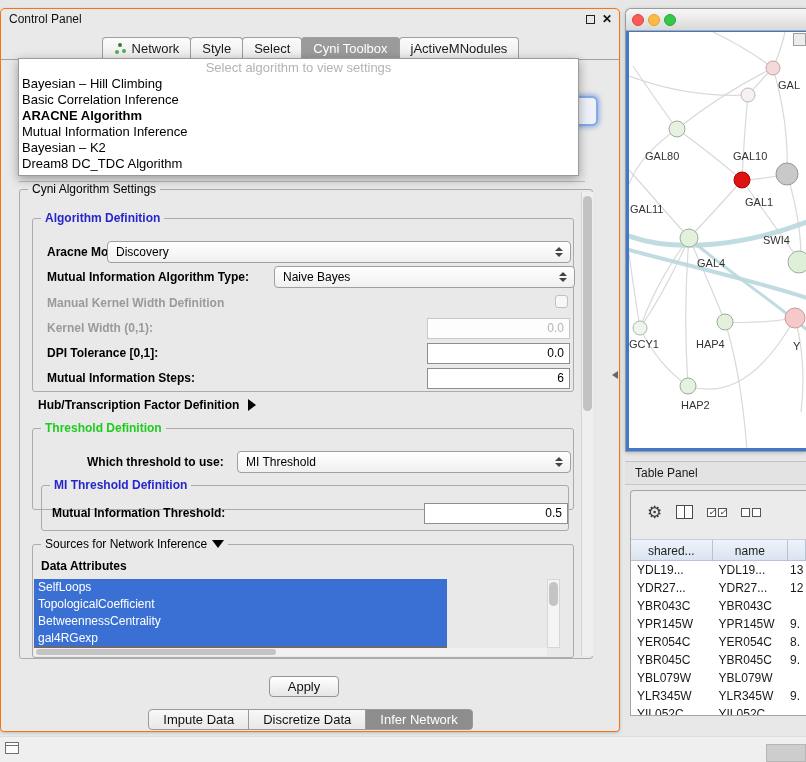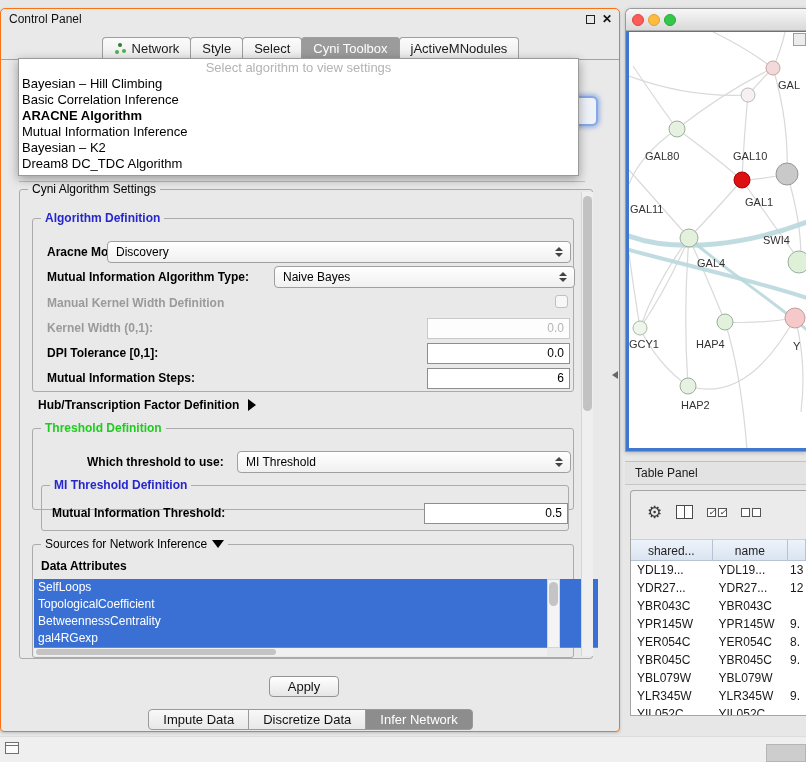--- a/index.html
+++ b/index.html
@@ -53,21 +53,21 @@
   .field{position:absolute;height:21px;background:#fff;border:1px solid #8e8e8e;font-size:12px;color:#000;text-align:right;padding:0 5px;line-height:19px;}
   .field.dis{border-color:#c9c9c9;color:#b5b5b5;background:#fdfdfd;}
   .checkbox{position:absolute;width:13px;height:13px;border:1px solid #c0c0c0;border-radius:3px;background:#f7f7f7;}
 
   .hub-row{position:absolute;left:18px;top:208px;display:flex;align-items:center;gap:9px;cursor:default;}
   .hub-row .lbl-b{font-size:12px;font-weight:bold;color:#000;}
   .tri-right{width:0;height:0;border-top:6px solid transparent;border-bottom:6px solid transparent;border-left:8px solid #000;display:inline-block;}
   .tri-down{width:0;height:0;border-left:6px solid transparent;border-right:6px solid transparent;border-top:8px solid #000;display:inline-block;}
 
   .da-label{position:absolute;left:8px;top:14px;font-size:12px;font-weight:bold;color:#000;}
-  .attr-list{position:absolute;left:1px;top:34px;width:564px;height:69px;background:#d946ef;overflow:hidden;}
+  .attr-list{position:absolute;left:1px;top:34px;width:413px;height:69px;background:#a16207;overflow:hidden;}
   .attr-item{height:17px;line-height:17px;padding-left:4px;font-size:12px;color:#fff;background:#3a70d4;white-space:nowrap;}
   .attr-vscroll{position:absolute;left:514px;top:34px;width:13px;height:69px;background:#f4f4f4;border:1px solid #d6d6d6;}
   .thumb-v{position:absolute;left:1px;top:2px;width:9px;height:24px;background:#c4c4c4;border-radius:5px;}
   .attr-hscroll{position:absolute;left:1px;top:103px;width:513px;height:8px;background:#f0f0f0;}
   .thumb-h{position:absolute;left:2px;top:1px;width:240px;height:6px;background:#c4c4c4;border-radius:3px;}
 
   .set-vscroll{position:absolute;left:561px;top:2px;width:12px;height:464px;background:#efefef;border-left:1px solid #d5d5d5;}
   .set-thumb{position:absolute;left:1px;top:4px;width:9px;height:215px;background:#c2c2c2;border-radius:5px;}
 
   .apply{position:absolute;left:268px;top:667px;width:70px;height:21px;border:1px solid #949494;border-radius:4px;background:linear-gradient(#ffffff,#e6e6e6);font-size:13px;color:#111;font-family:"Liberation Sans",sans-serif;}

